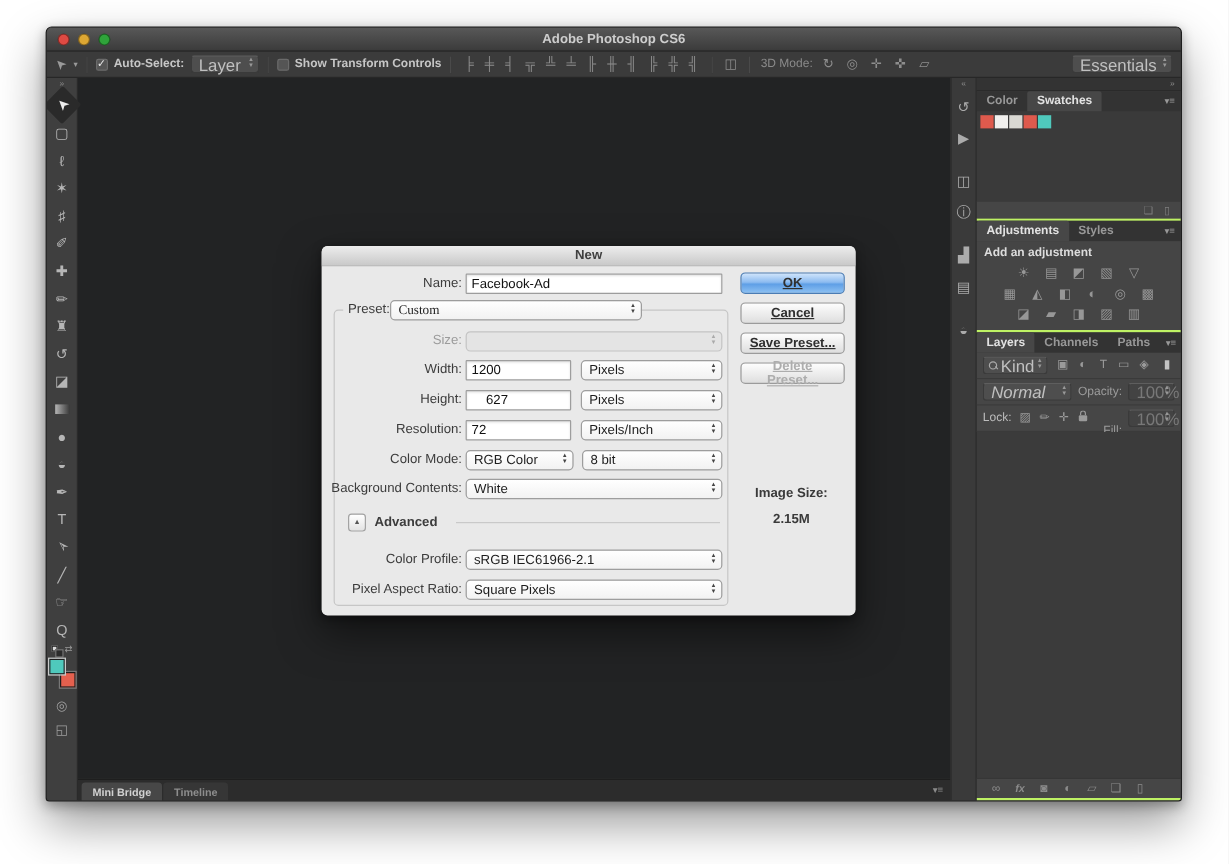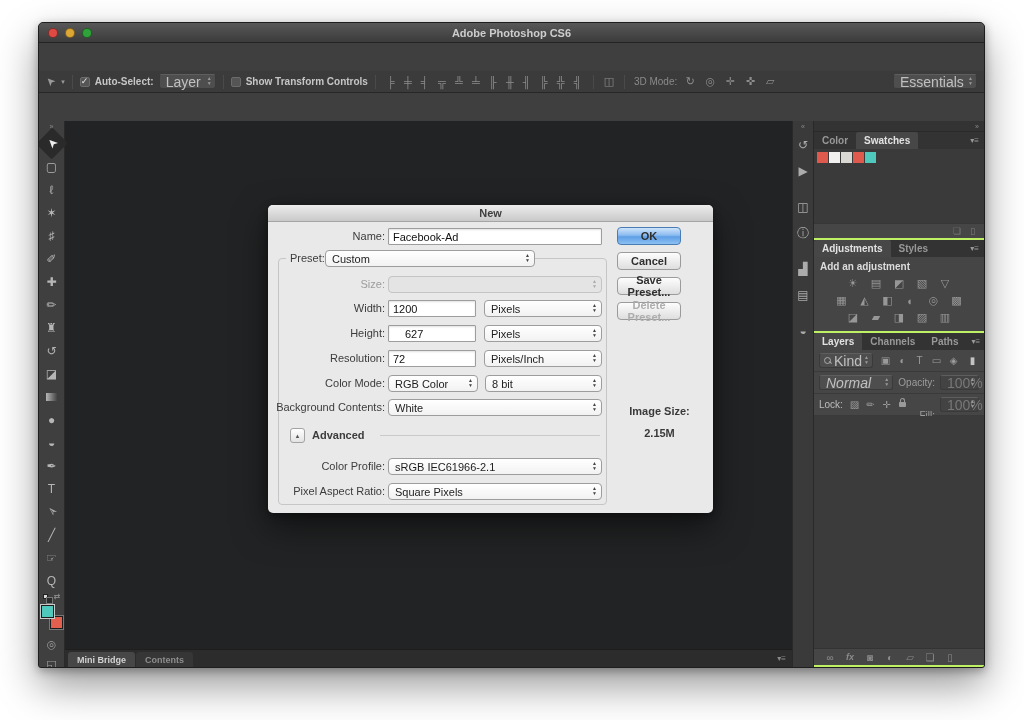--- a/index.html
+++ b/index.html
@@ -3,21 +3,21 @@
 <meta charset="utf-8">
 <style>
   html,body{margin:0;padding:0;width:1024px;height:720px;background:#fff;overflow:hidden;
     font-family:"Liberation Sans","DejaVu Sans",sans-serif;}
   *{box-sizing:border-box;}
 
   
   .window{position:absolute;left:38px;top:22px;width:947px;height:646px;background:#3f3f3f;
     border:1px solid #1e1e1e;border-radius:5px 5px 3px 3px;overflow:hidden;
     box-shadow:0 18px 40px rgba(0,0,0,.40),0 3px 10px rgba(0,0,0,.30);
-    display:flex;flex-direction:column;gap:28px;}
+    display:flex;flex-direction:column;}
 
   .titlebar{height:20px;background:linear-gradient(#585858,#3b3b3b);border-bottom:1px solid #242424;
     display:flex;align-items:center;position:relative;flex:none;}
   .lights{position:absolute;left:9px;top:5px;display:flex;gap:7px;}
   .light{width:10px;height:10px;border-radius:50%;border:1px solid rgba(0,0,0,.4);}
   .light.red{background:#df4a43;} .light.yellow{background:#dda733;} .light.green{background:#2fa33a;}
   .title{flex:1;text-align:center;font-size:11px;font-weight:700;color:#cdcdcd;}
 
   
   .optionsbar{height:22px;background:#3b3b3b;border-bottom:1px solid #272727;flex:none;
@@ -119,24 +119,24 @@
   .d-label.dim{color:#9c9c9c;}
   .inp{position:absolute;height:17px;background:#fff;border:1px solid #9d9d9d;border-radius:1px;
     font-size:11px;color:#111;padding:0 4px;font-family:inherit;box-shadow:inset 0 1px 2px rgba(0,0,0,.12);}
   .dd{position:absolute;height:17px;background:linear-gradient(#ffffff,#f2f2f2);border:1px solid #9d9d9d;
     border-radius:4px;display:flex;align-items:center;padding:0 16px 0 6px;color:#1d1d1d;}
   .dd .arr{position:absolute;right:4px;top:2px;font-size:5px;line-height:5px;color:#444;}
   .dd.disabled{background:#e4e4e4;border-color:#c4c4c4;}
   .dd.disabled .arr{color:#aaa;}
   .fieldset{position:absolute;left:10px;top:53px;width:329px;height:247px;border:1px solid #c6c6c6;border-radius:4px;}
   .preset-label{position:absolute;left:18px;top:45px;background:#e9e9e9;padding:0 4px;line-height:17px;}
-  .preset-dd{left:57px;top:45px;width:210px;}
-  .btn{position:absolute;left:349px;width:64px;height:18px;border:1px solid #9b9b9b;border-radius:4px;
+  .preset-dd{left:57px;top:45px;width:210px;font-family:Liberation Serif, serif;}
+  .btn{position:absolute;left:349px;width:87px;height:18px;border:1px solid #9b9b9b;border-radius:4px;
     background:linear-gradient(#fdfdfd,#dedede);font-size:11px;font-weight:700;color:#2f2f2f;
-    display:flex;align-items:center;justify-content:center;font-family:inherit;}
+    display:flex;align-items:center;justify-content:center;font-family:inherit;text-decoration:underline;}
   .btn.primary{background:linear-gradient(#cfe4fb 0%,#8cbbf0 45%,#5f9fe6 55%,#8cc0f2 100%);border-color:#4a7cb4;}
   .btn.disabled{color:#adadad;}
   .img-size{position:absolute;left:349px;width:85px;text-align:center;font-weight:700;color:#3a3a3a;}
   .adv-btn{position:absolute;left:22px;top:223px;width:15px;height:15px;background:linear-gradient(#fff,#e3e3e3);
     border:1px solid #a3a3a3;border-radius:3px;font-size:6px;color:#555;display:flex;align-items:center;justify-content:center;}
   .adv-label{position:absolute;left:44px;top:223px;font-weight:700;line-height:15px;}
   .adv-line{position:absolute;left:112px;top:230px;width:220px;height:1px;background:#c9c9c9;}
 </style>
 </head>
 <body>
@@ -285,21 +285,21 @@
     </div>
 
     <div class="canvas-col">
       <div class="canvas"></div>
       <div class="bstrip">
         <span style="display:flex;align-items:flex-end;">
             <span class="btab active">
               <span>Mini Bridge</span>
             </span>
             <span class="btab inactive">
-              <span>Contents</span>
+              <span>Timeline</span>
             </span>
           </span>
         <span class="bmenu">▾≡</span>
       </div>
     </div>
 
     <div class="dock">
       <div class="dock-top">«</div>
       <div style="display:flex;flex-direction:column;align-items:center;">
 

